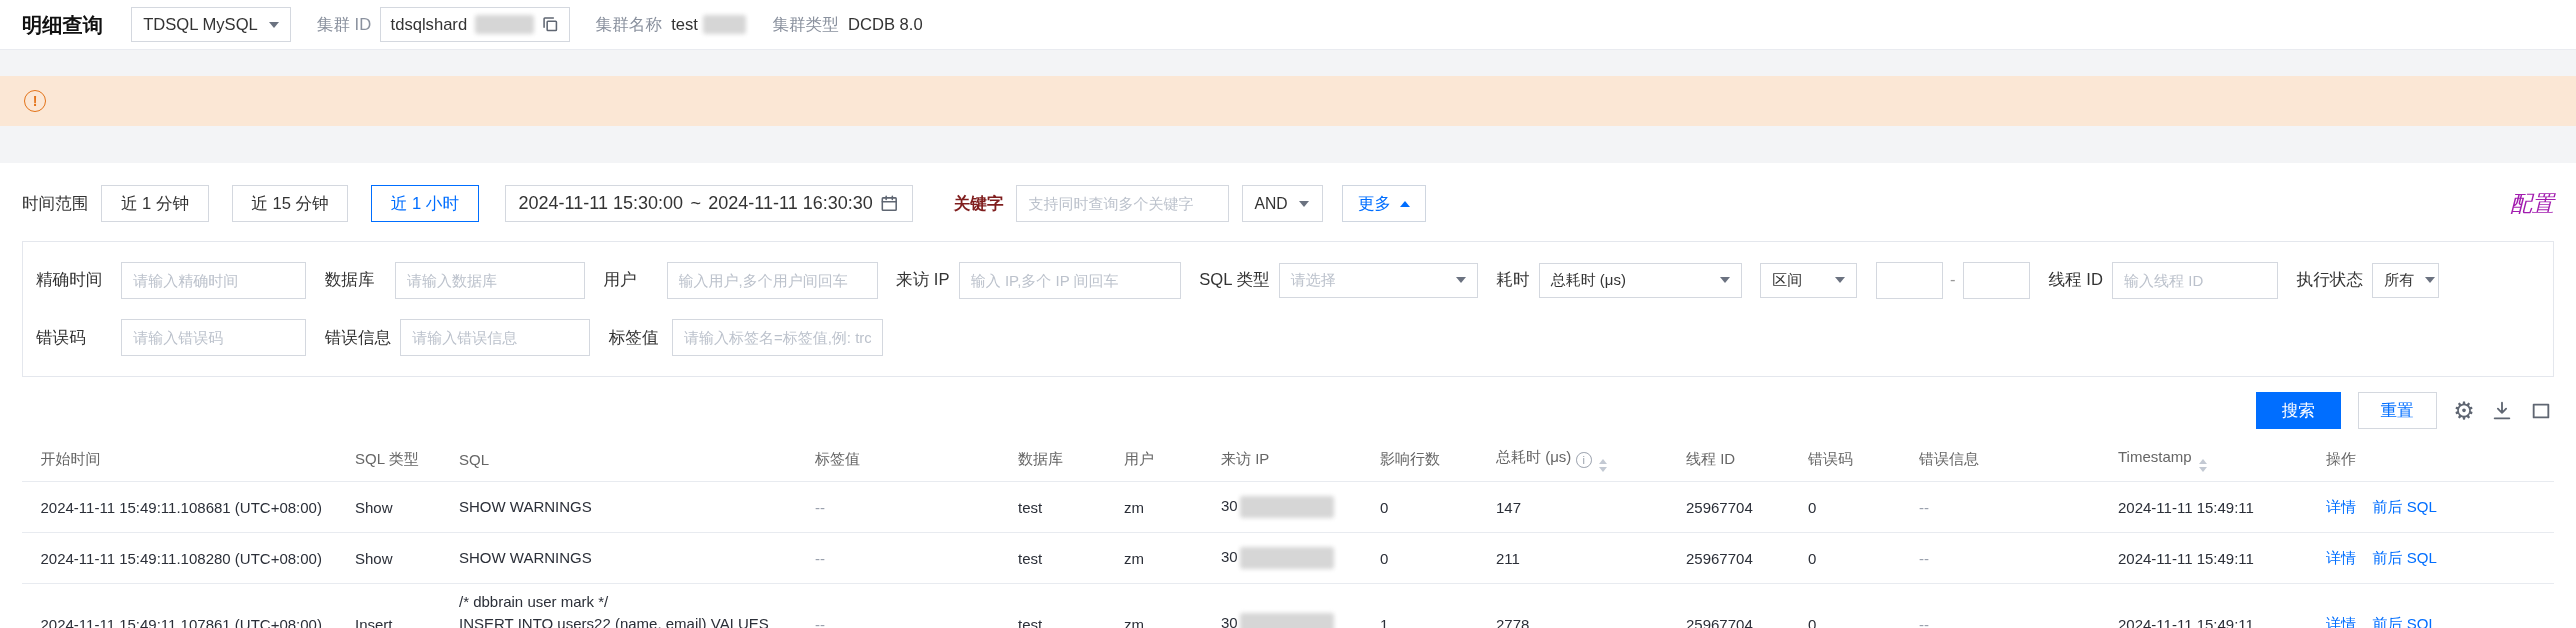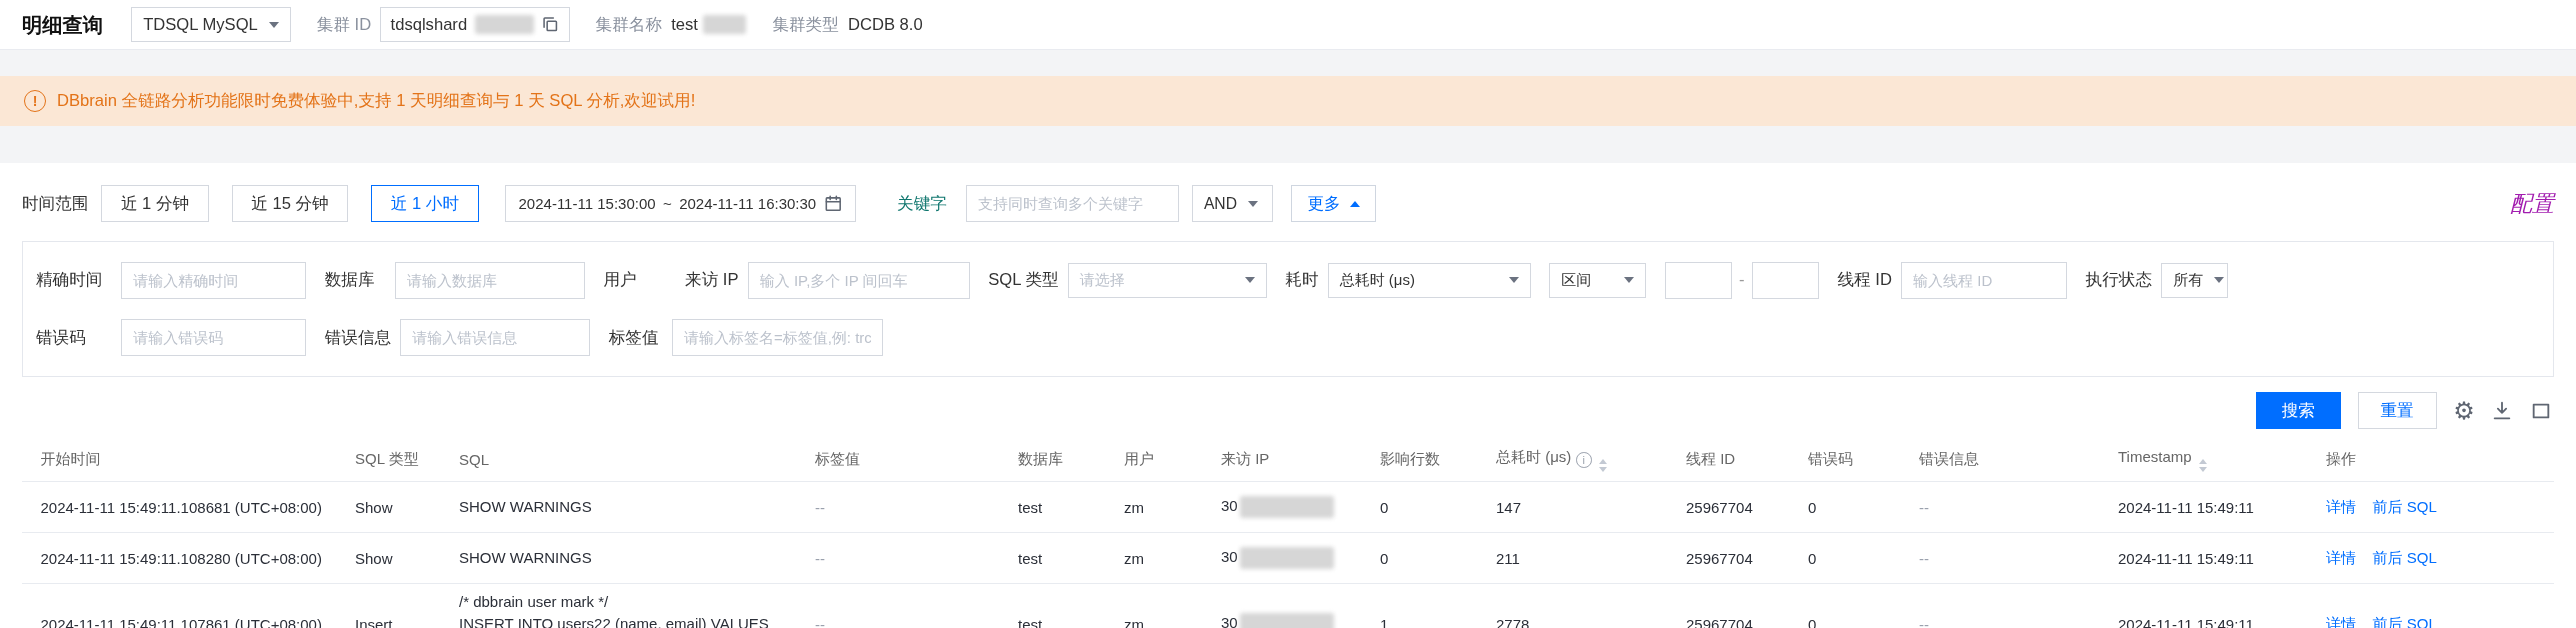--- a/index.html
+++ b/index.html
@@ -53,23 +53,23 @@
   .row-lbl { color:#333; margin-right:13px; white-space:nowrap; }
   .btn-group { display:flex;gap:24px; }
   .qbtn {
     height:37px; padding:0 18.5px; background:#fff; border:0.9px solid #d4d8df;
     font-size:16.6px; color:#333; cursor:pointer; margin-left:-0.9px; white-space:nowrap;
   }
   .btn-group .qbtn:first-child { margin-left:0; }
   .qbtn.active { border-color:#006eff; color:#006eff; position:relative; z-index:1; }
   .date-box {
     height:37px; border:0.9px solid #d4d8df; display:inline-flex; align-items:center;
-    padding:0 13px; gap:7.4px; margin-left:26px; font-size:15px; color:#333; cursor:pointer; white-space:nowrap;
-  }
-  .kw-lbl { margin-left:41px; margin-right:19px; color:#0f766e; white-space:nowrap; }
+    padding:0 13px; gap:7.4px; margin-left:26px; font-size:18px; color:#333; cursor:pointer; white-space:nowrap;
+  }
+  .kw-lbl { margin-left:41px; margin-right:13px; color:#7f1d1d; white-space:nowrap;font-weight:bold; }
   input.txt {
     height:37px; border:0.9px solid #d4d8df; background:#fff; padding:0 11px;
     font-size:15px; color:#333; font-family:inherit; outline:none;
   }
   input.txt::placeholder { color:#bcc2cc; }
   .kw-input { width:213px; }
   .and-sel { margin-left:13px; height:37px; min-width:81px; font-size:15.7px; }
   .more-btn {
     margin-left:18.5px; height:37px; border:0.9px solid #cfd6e0; background:#fff; cursor:pointer;
     display:inline-flex; align-items:center; gap:9.2px; padding:0 15px;
@@ -160,21 +160,20 @@
   <span class="top-lbl">集群名称</span>
   <span class="top-val">test</span>
   <span class="blur blur-name"></span>
 
   <span class="top-lbl">集群类型</span>
   <span class="top-val">DCDB 8.0</span>
 </header>
 
 <div class="banner">
   <i class="banner-ico">!</i>
-  <span>DBbrain 全链路分析功能限时免费体验中,支持 1 天明细查询与 1 天 SQL 分析,欢迎试用!</span>
 </div>
 
 <div class="card">
 
   <div class="time-row">
     <span class="row-lbl">时间范围</span>
 
     <div class="btn-group">
       <button class="qbtn">近 1 分钟</button>
       <button class="qbtn">近 15 分钟</button>
@@ -217,20 +216,21 @@
         <input class="txt" style="width: 185px;" placeholder="请输入精确时间">
       </div>
 
       <div class="field">
         <span class="flabel lw80">数据库</span>
         <input class="txt" style="width: 190px;" placeholder="请输入数据库">
       </div>
 
       <div class="field">
         <span class="flabel lw70">用户</span>
+        <input class="txt" style="width: 211px;" placeholder="输入用户,多个用户间回车">
       </div>
 
       <div class="field">
         <span class="flabel">来访 IP</span>
         <input class="txt" style="width: 222px;" placeholder="输入 IP,多个 IP 间回车">
       </div>
 
       <div class="field">
         <span class="flabel">SQL 类型</span>
         <div class="sel form" style="width:199px">

